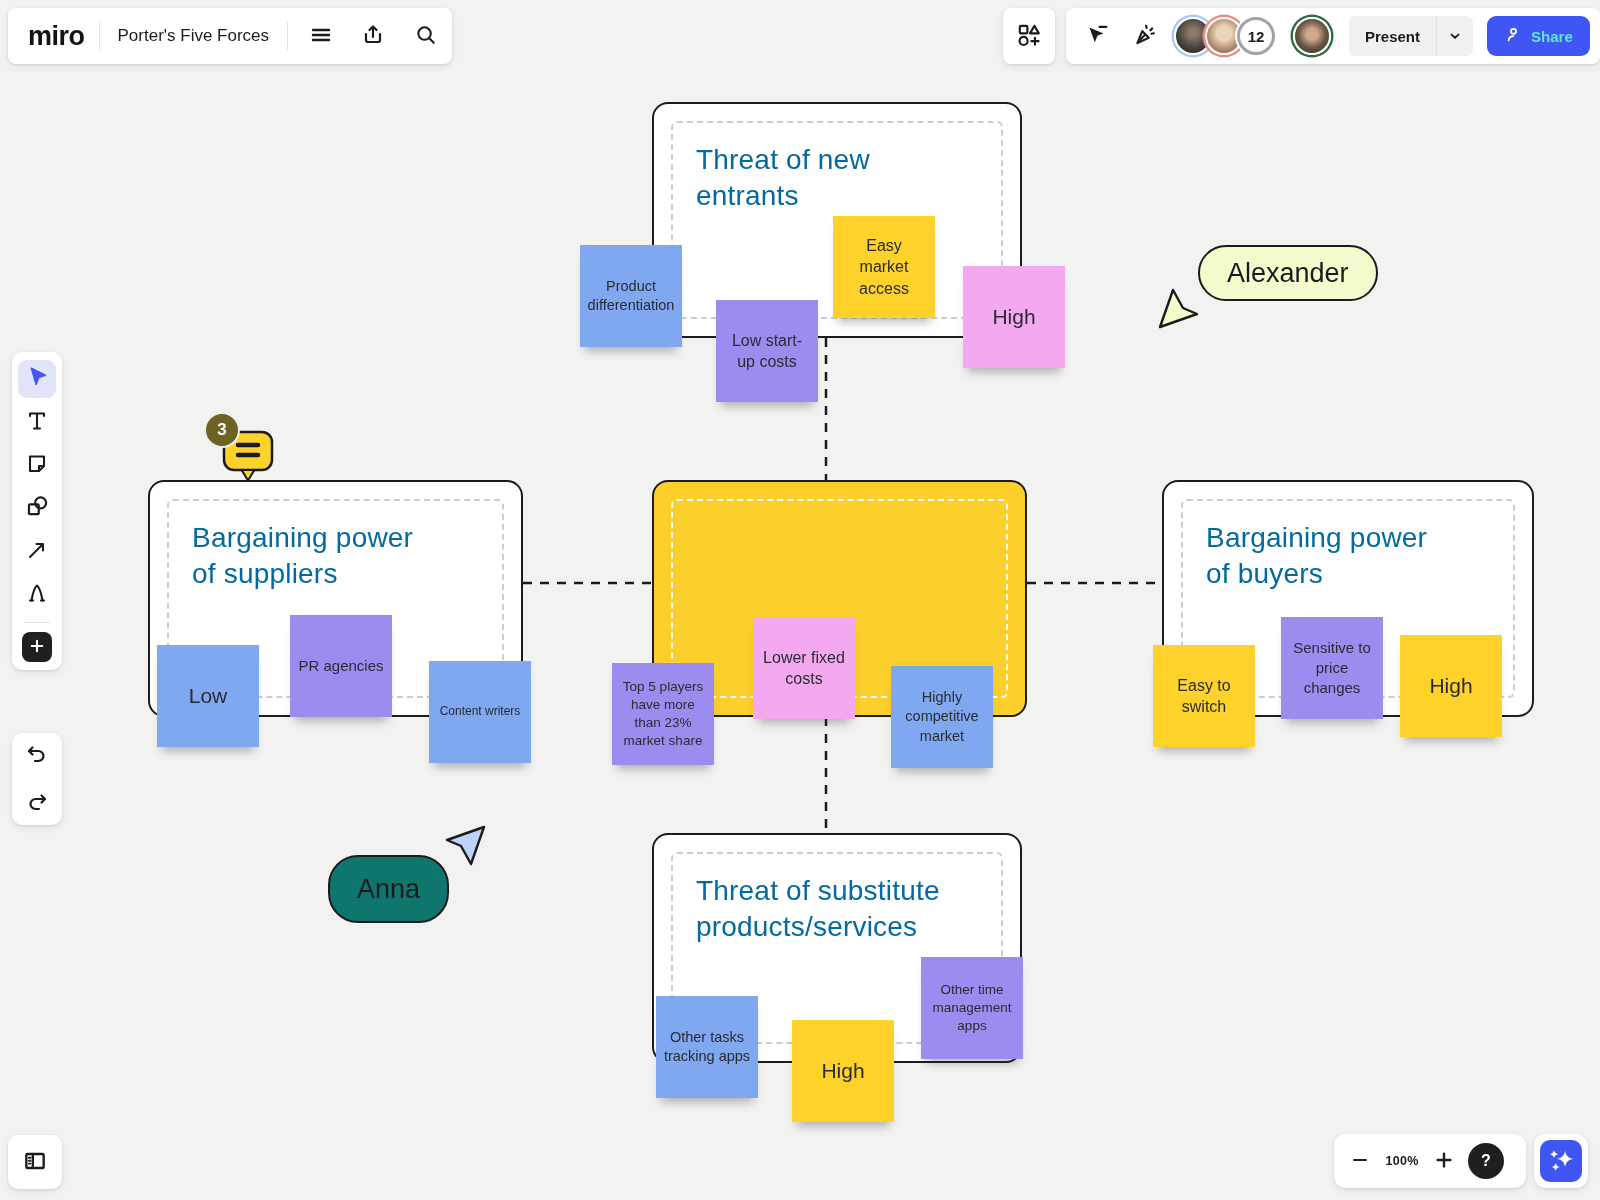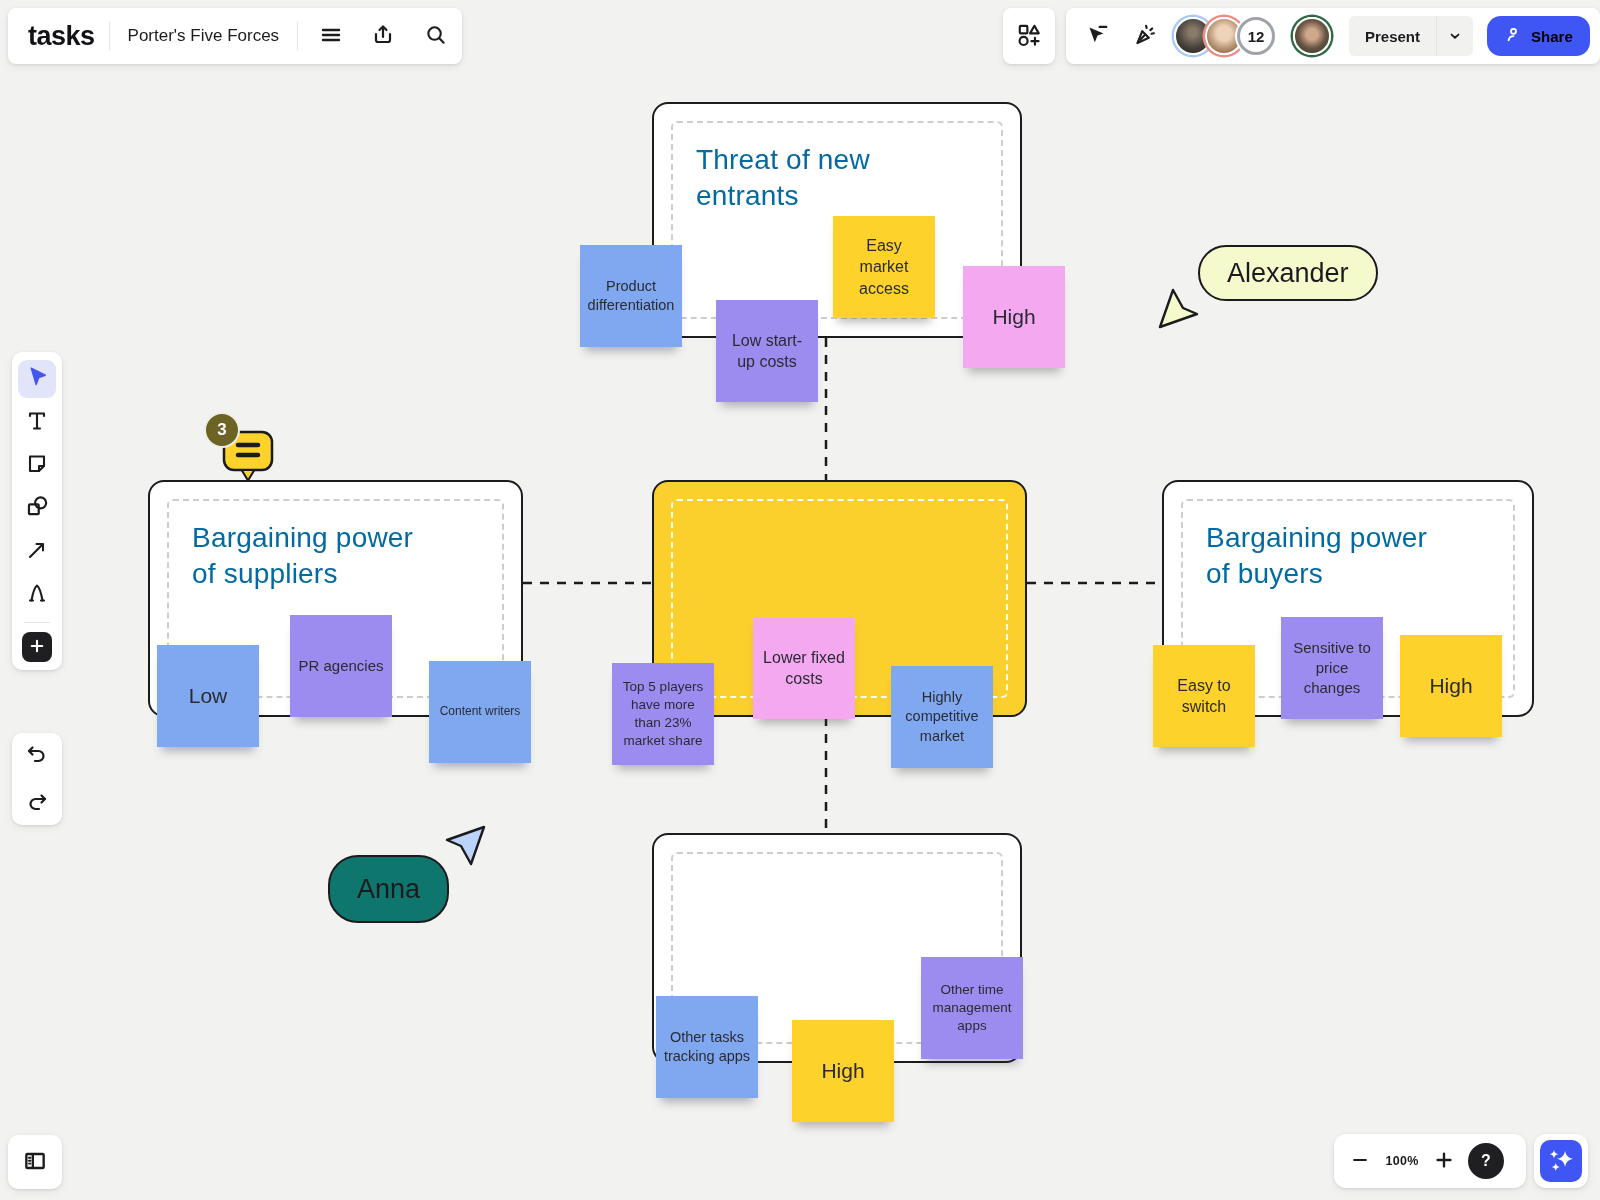--- a/index.html
+++ b/index.html
@@ -51,22 +51,22 @@
   .avatar{width:38px;height:38px;border-radius:50%;border:2px solid #fff;box-sizing:border-box;display:inline-block;cursor:pointer;}
   .a1{background:radial-gradient(circle at 50% 40%,#8a7a68 15%,#4a4440 55%,#26221f 90%);box-shadow:0 0 0 2.5px #A9C9F8;}
   .a2{background:radial-gradient(circle at 50% 42%,#ecd3b9 28%,#b59070 60%,#74563c 95%);box-shadow:0 0 0 2.5px #EE8B84;margin-left:-7px;}
   .count{width:38px;height:38px;border-radius:50%;background:#fff;border:3px solid #9FA4AB;box-shadow:0 0 0 2px #fff;
          margin-left:-6px;display:flex;align-items:center;justify-content:center;font-weight:700;font-size:15px;box-sizing:border-box;cursor:pointer;}
   .a3{background:radial-gradient(circle at 50% 45%,#cfa78d 22%,#6a5443 55%,#243d2a 90%);box-shadow:0 0 0 2.5px #2E6B45;margin-left:8px;}
   .present{display:flex;align-items:center;background:#F1F1EF;border-radius:6px;height:40px;cursor:pointer;margin-left:8px;}
   .present .plabel{padding:0 16px;font-weight:600;font-size:15px;}
   .pdiv{width:1px;height:40px;background:#E2E2E0;}
   .chev{width:36px;display:flex;align-items:center;justify-content:center;}
-  .share{display:flex;align-items:center;gap:8px;background:#3F56F5;color:#000000;height:40px;padding:0 17px;
-         border-radius:14px;font-weight:700;font-size:15px;border:0;cursor:pointer;margin-left:4px;}
+  .share{display:flex;align-items:center;gap:8px;background:#3F56F5;color:#5eead4;height:40px;padding:0 17px;
+         border-radius:9px;font-weight:700;font-size:15px;border:0;cursor:pointer;margin-left:4px;}
 
   .toolbar{left:12px;top:352px;width:50px;display:flex;flex-direction:column;align-items:center;
            gap:5px;padding:8px 0;border-radius:10px;}
   .tool{width:38px;height:38px;border:0;background:transparent;border-radius:9px;display:flex;
         align-items:center;justify-content:center;cursor:pointer;}
   .tool.active{background:#E2E4F9;}
   .tdiv{width:26px;height:1px;background:#E4E4E2;margin:4px 0;}
   .tool.add{width:30px;height:30px;background:#1F1F21;border-radius:8px;}
   .history-bar{left:12px;top:733px;width:50px;height:92px;display:flex;flex-direction:column;align-items:center;
                justify-content:center;gap:10px;border-radius:10px;}
@@ -107,20 +107,22 @@
       <div class="frame yellow" style="left: 652px; top: 480px; width: 375px; height: 237px;">
         <div class="frame-dash"></div>
       </div>
       <div class="frame" style="left: 1162px; top: 480px; width: 372px; height: 237px;">
         <div class="frame-dash"></div>
         <h2 class="frame-title">Bargaining power
 of buyers</h2>
       </div>
       <div class="frame" style="left: 652px; top: 833px; width: 370px; height: 230px;">
         <div class="frame-dash"></div>
+        <h2 class="frame-title">Threat of substitute
+products/services</h2>
       </div>
       <div class="sticky" style="left: 580px; top: 245px; background: rgb(127, 168, 241); font-size: 14.5px;">Product differentiation</div>
       <div class="sticky" style="left: 716px; top: 300px; background: rgb(156, 140, 239); font-size: 16px;">Low start-up costs</div>
       <div class="sticky" style="left: 833px; top: 216px; background: rgb(252, 210, 43); font-size: 16px;">Easy market access</div>
       <div class="sticky" style="left: 963px; top: 266px; background: rgb(243, 168, 240); font-size: 21px;">High</div>
       <div class="sticky" style="left: 157px; top: 645px; background: rgb(127, 168, 241); font-size: 21px;">Low</div>
       <div class="sticky" style="left: 290px; top: 615px; background: rgb(156, 140, 239); font-size: 15px;">PR agencies</div>
       <div class="sticky" style="left: 429px; top: 661px; background: rgb(127, 168, 241); font-size: 12px;">Content writers</div>
       <div class="sticky" style="left: 612px; top: 663px; background: rgb(156, 140, 239); font-size: 13.5px;">Top 5 players have more than 23% market share</div>
       <div class="sticky" style="left: 753px; top: 617px; background: rgb(243, 168, 240); font-size: 16px;">Lower fixed costs</div>
@@ -150,21 +152,21 @@
         <span class="cursor-arrow" style="left:444px;top:824px;">
        <svg width="42" height="42" viewBox="0 0 42 42">
             <polygon points="3,16 40,3 27,40 17,22" fill="#BCD4F9" stroke="#1B1B1E" stroke-width="2.4" stroke-linejoin="round"></polygon>
           </svg>
      </span>
      <span class="cursor-pill" style="left:328px;top:855px;height:68px;background:#0f766e;">Anna</span>
       </div>
     </div>
 
   <div class="card header-card">
-    <span class="logo">tasks</span>
+    <span class="logo">miro</span>
     <span class="vdiv"></span>
     <span class="board-title">Porter's Five Forces</span>
     <span class="vdiv"></span>
     <button class="icon-btn">
       <span><svg width="24" height="24" viewBox="0 0 24 24" fill="none" stroke="#1C1C1E" stroke-width="2.4" stroke-linecap="round">
             <path d="M4 7 H20 M4 12 H20 M4 17 H20"></path>
           </svg></span>
     </button>
     <button class="icon-btn">
       <span><svg width="24" height="24" viewBox="0 0 24 24" fill="none" stroke="#1C1C1E" stroke-width="2.2" stroke-linecap="round" stroke-linejoin="round">

